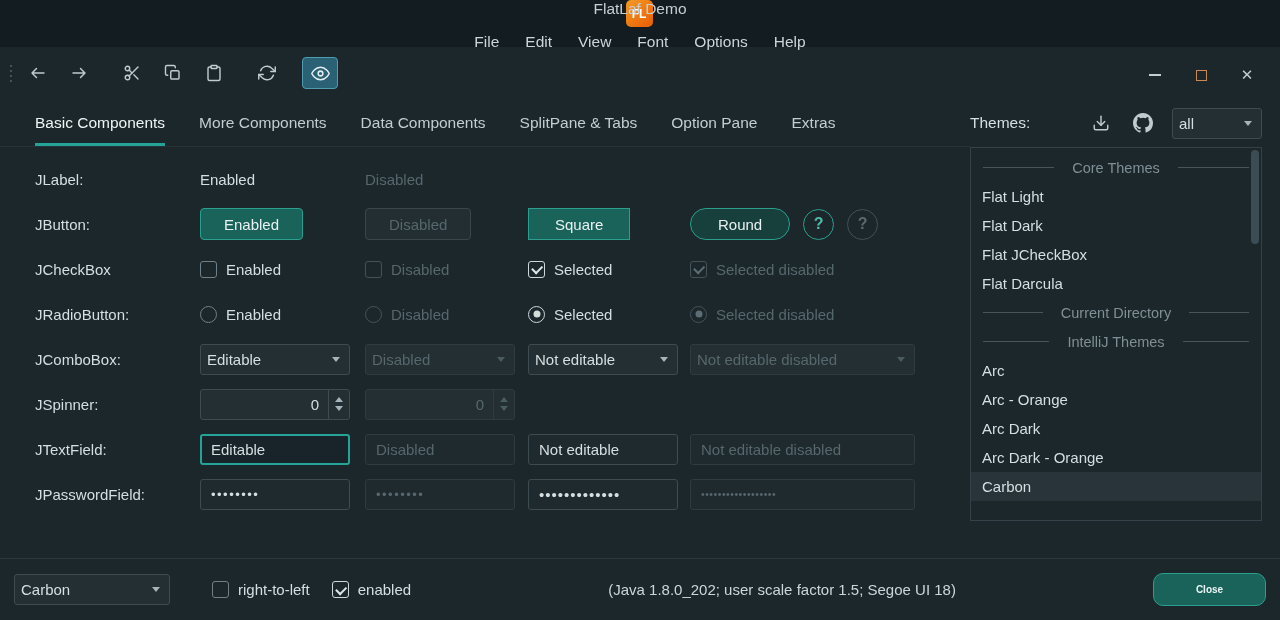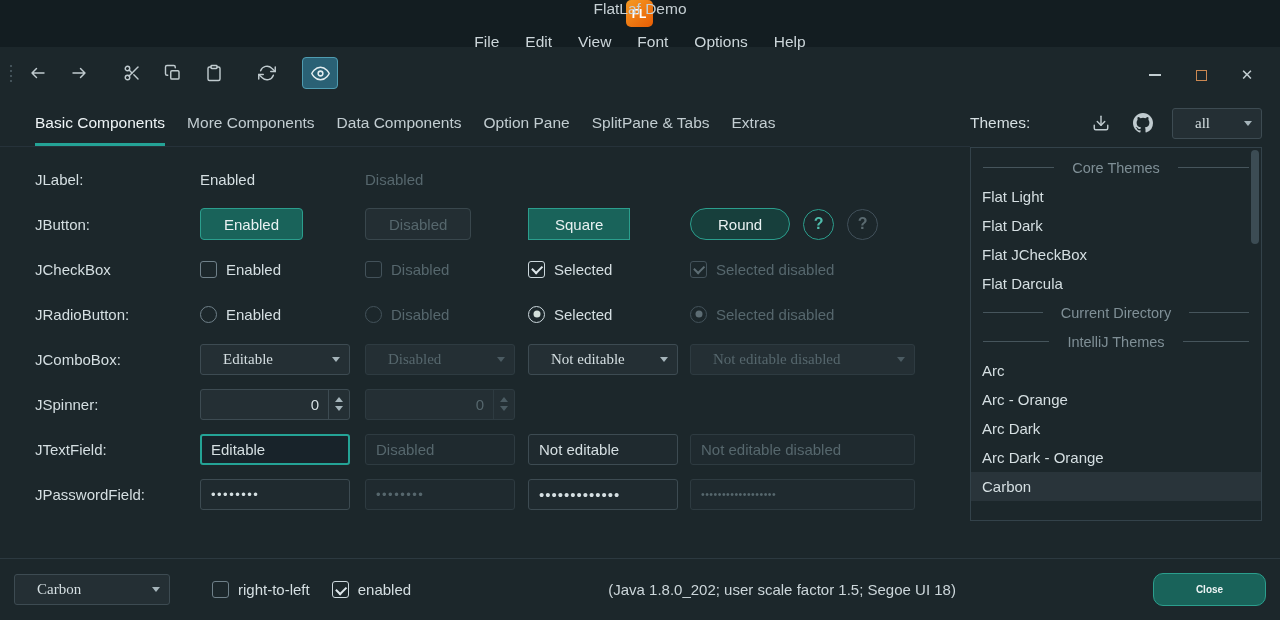--- a/index.html
+++ b/index.html
@@ -56,34 +56,34 @@
   }
   .tbtn svg{stroke:#c0cbcf;fill:none;stroke-width:1.9;stroke-linecap:round;stroke-linejoin:round}
   .tbtn.active{background:#2a6175;border:1px solid #4f9cb1}
   .tbtn.active svg{stroke:#e3edf0}
   .tb-gap{width:12px}
   
   .main{display:flex;height:459px}
   .left-col{flex:1;min-width:0}
   .right-col{width:292px;flex:none;margin-right:18px;display:flex;flex-direction:column}
   
-  .tabbar{height:48px;display:flex;align-items:stretch;padding-left:35px;gap:22px;border-bottom:1px solid #26323a}
+  .tabbar{height:48px;display:flex;align-items:stretch;padding-left:35px;gap:34px;border-bottom:1px solid #26323a}
   .tab{display:flex;align-items:center;color:#c2cdd1;font-size:15.5px;border-bottom:3px solid transparent;padding-top:3px;cursor:default}
   .tab.selected{color:#eef4f6;border-bottom-color:var(--accent)}
   
   .themes-head{height:48px;display:flex;align-items:center;gap:16px}
   .themes-label{font-size:15.5px;color:var(--text)}
   .icon-btn{display:flex;align-items:center;justify-content:center;width:26px;height:26px}
   .icon-btn svg{stroke:#c0cbcf;fill:none;stroke-width:1.9;stroke-linecap:round;stroke-linejoin:round}
   .icon-btn.gh svg{fill:#c0cbcf;stroke:none}
   .spacer{flex:1}
   
   .combo{
     height:31px;background:var(--bg-ctrl);border:1px solid var(--border);border-radius:3px;
-    display:flex;align-items:center;padding:0 9px 0 22px;gap:8px;font-family:Liberation Serif, serif;
+    display:flex;align-items:center;padding:0 9px 0 6px;gap:8px;
   }
   .combo-text{flex:1;white-space:nowrap;overflow:hidden}
   .combo-arrow{width:0;height:0;border-left:4.5px solid transparent;border-right:4.5px solid transparent;border-top:5.5px solid #a5b4ba;flex:none}
   .combo.dim{border-color:var(--border-dim);color:var(--text-dim)}
   .combo.dim .combo-arrow{border-top-color:#4b5b62}
   
   .themes-list{
     flex:none;height:374px;border:1px solid #33424a;position:relative;
     padding:5px 0 0 0;overflow:hidden;
   }
@@ -244,22 +244,22 @@
   </span>
 </div>
 
 <div class="main">
   <div class="left-col">
 
     <div class="tabbar">
       <span class="tab selected">Basic Components</span>
       <span class="tab">More Components</span>
       <span class="tab">Data Components</span>
+      <span class="tab">SplitPane &amp; Tabs</span>
       <span class="tab">Option Pane</span>
-      <span class="tab">SplitPane &amp; Tabs</span>
       <span class="tab">Extras</span>
     </div>
 
     <div class="form">
 
       <div class="frow">
         <div class="flabel">JLabel:</div>
         <div class="fcell">
             <span>Enabled</span>
           </div>

